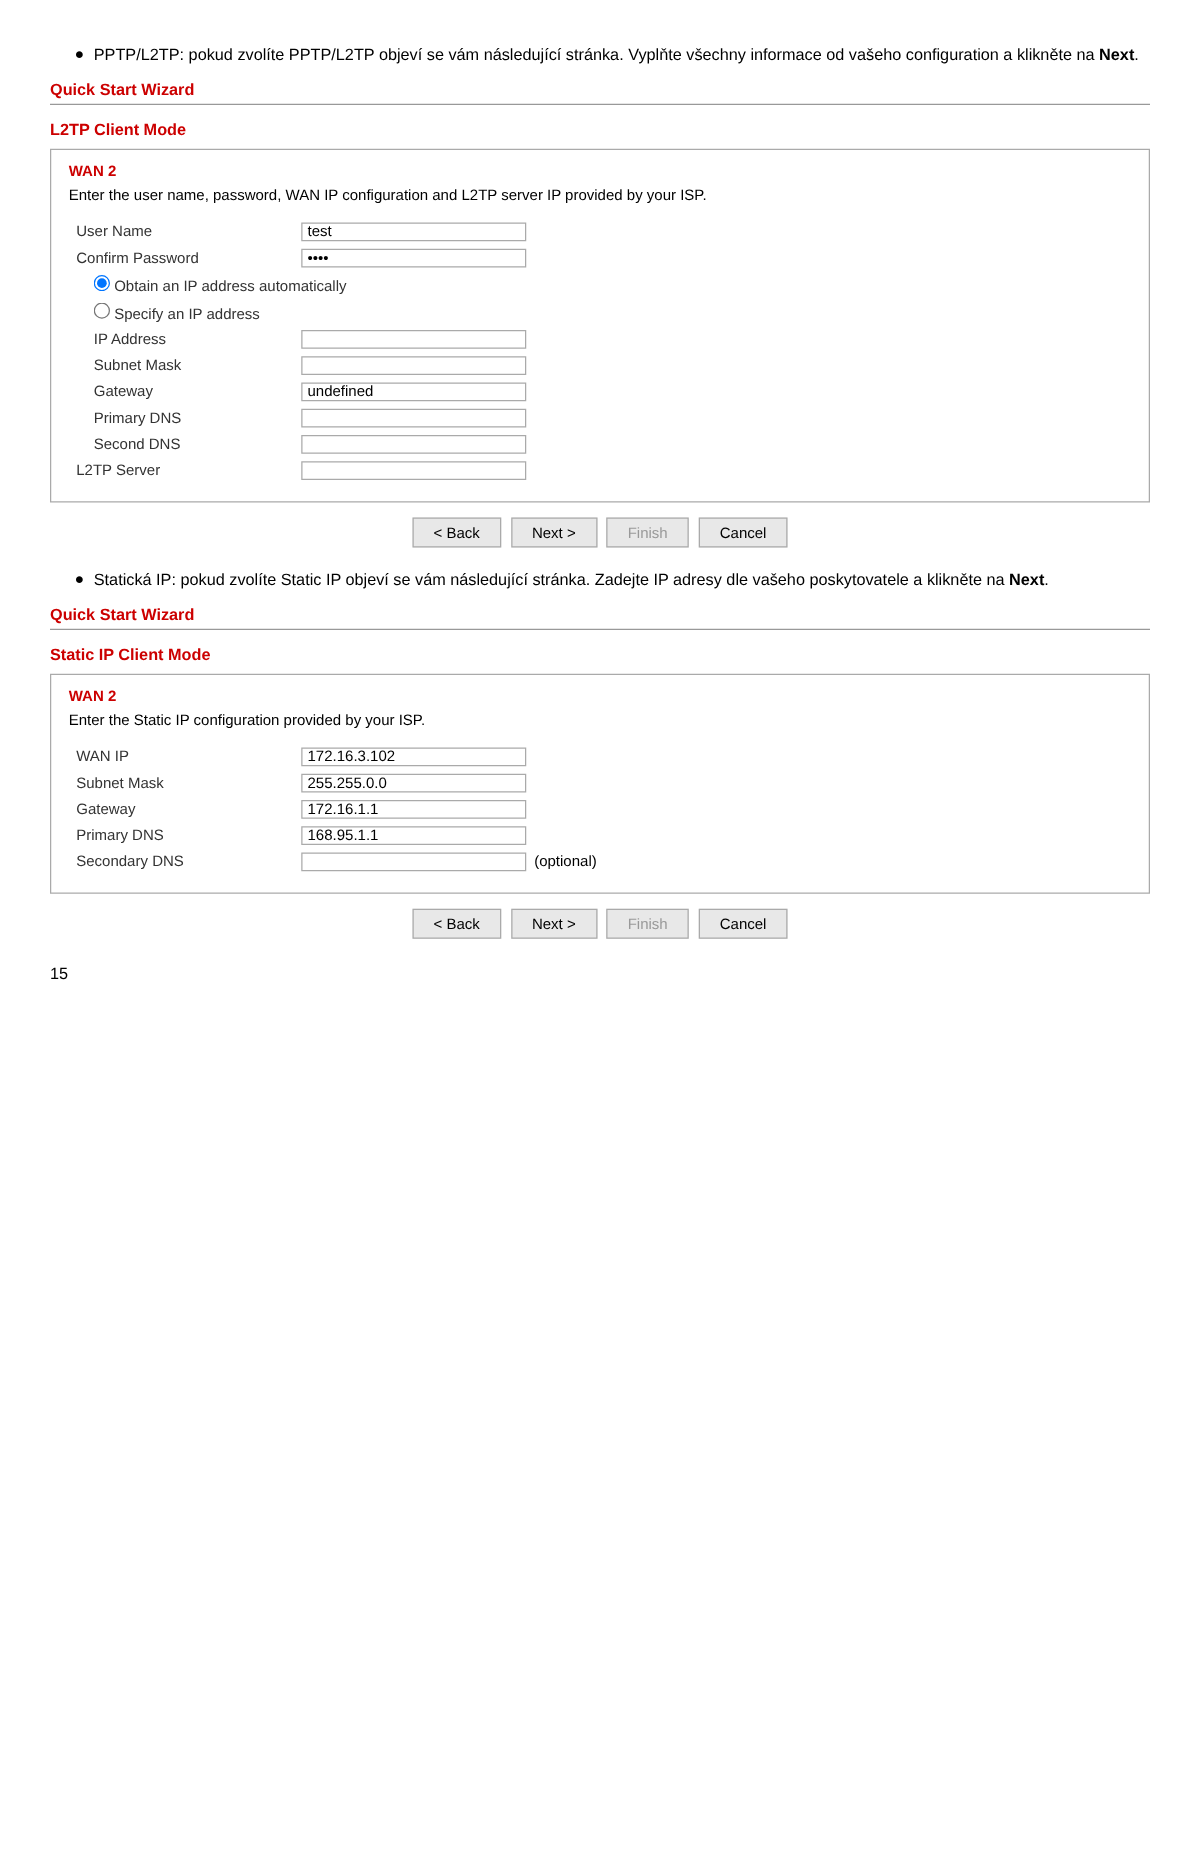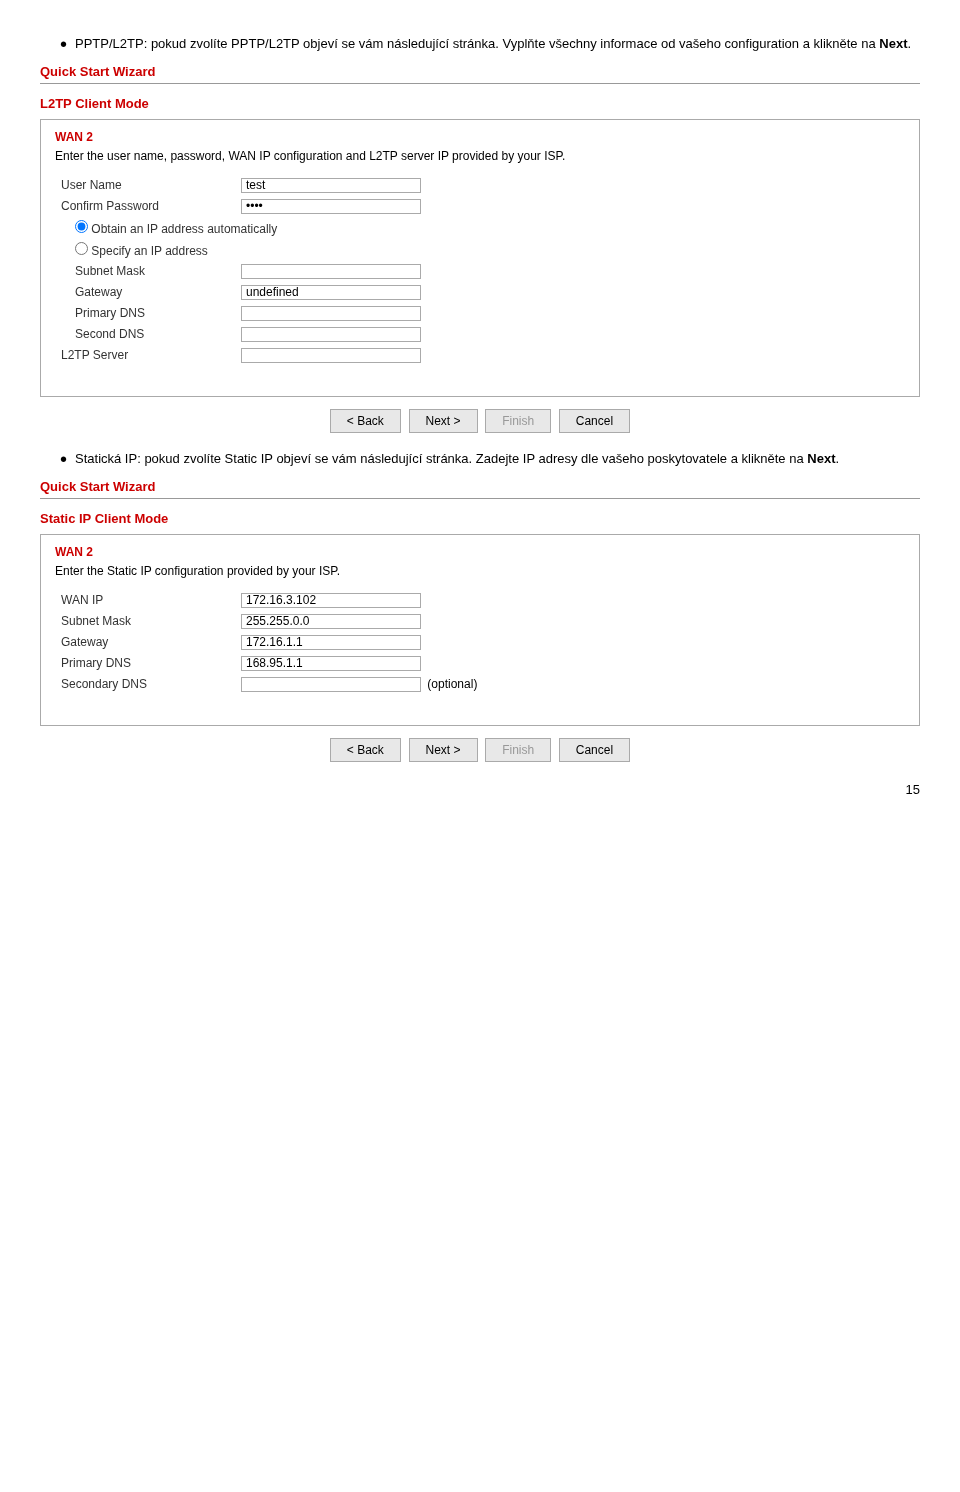--- a/index.html
+++ b/index.html
@@ -28,21 +28,21 @@
 
     .mode-title {
       color: #cc0000;
       font-weight: bold;
       font-size: 13px;
       margin-bottom: 8px;
     }
 
     .wizard-box {
       border: 1px solid #aaa;
-      padding: 10px 14px 30px 14px;
+      padding: 10px 14px 14px 14px;
       margin-bottom: 12px;
     }
 
     .wan-title {
       color: #cc0000;
       font-weight: bold;
       font-size: 12px;
       margin-bottom: 4px;
     }
 
@@ -107,21 +107,21 @@
       line-height: 1.5;
     }
 
     .bullet-dot {
       margin-right: 8px;
       font-size: 20px;
       line-height: 1;
     }
 
     .page-number {
-      text-align: right;
+      text-align: left;
       margin-top: 20px;
       font-size: 13px;
     }
   </style>
 </head>
 <body>
 
 <div class="bullet-section">
   <span class="bullet-dot">•</span>
   <div>
@@ -165,20 +165,26 @@
     </tr>
     <tr>
       <td colspan="2" style="padding-left: 20px;">
         <label>
           <input type="radio" name="wan_ip_mode1" style="">
           <span>Specify an IP address</span>
         </label>
       </td>
     </tr>
     <tr class="indent-row">
+      <td>IP Address</td>
+      <td>
+        <input class="form-input" type="text" value="" style="">
+      </td>
+    </tr>
+    <tr class="indent-row">
       <td>Subnet Mask</td>
       <td>
         <input class="form-input" type="text" value="" style="">
       </td>
     </tr>
     <tr class="indent-row">
       <td>Gateway</td>
       <td>
         <input class="form-input" type="text" value="undefined" style="">
       </td>

